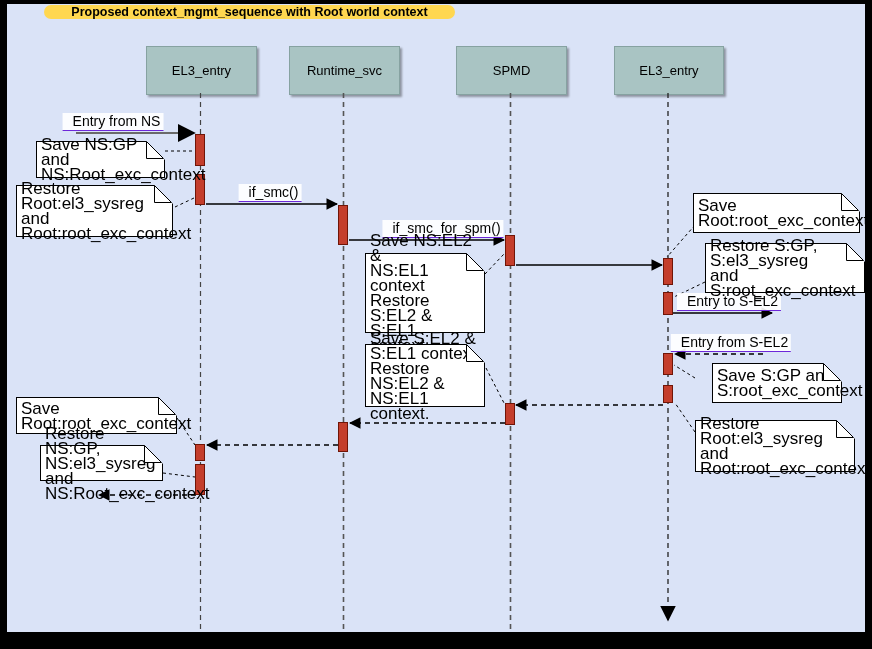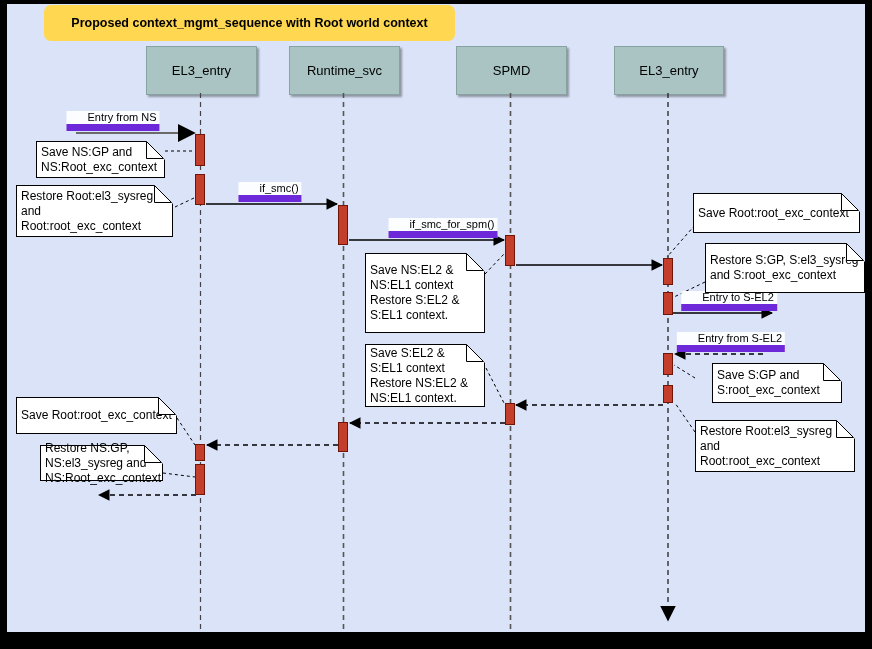--- a/index.html
+++ b/index.html
@@ -10,48 +10,48 @@
   }
   .frame{
     position:relative;width:872px;height:649px;background:#000000;overflow:hidden;
   }
   .canvas{
     position:absolute;left:7px;top:4px;width:858px;height:628px;
     background:#dae3f7;overflow:hidden;
   }
   .abs{position:absolute;}
   .title-banner{
-    left:37px;top:1px;width:411px;height:36px;
+    left:37px;top:1px;width:411px;height:14px;
     background:#ffd750;border-radius:7px;
     display:flex;align-items:center;justify-content:center;
     font-size:12.5px;font-weight:bold;color:#000;
   }
   .participant{
     top:42px;height:47px;width:109px;
     background:#a9c4c3;border:1px solid #86a2a1;
     box-shadow:2px 2px 2px rgba(0,0,0,0.35);
     display:flex;align-items:center;justify-content:center;
     font-size:13px;color:#000;
   }
   .activation{
     width:10px;background:#c43e2c;border:1px solid #701507;box-sizing:border-box;
   }
   .note{
     background:#ffffff;border:1px solid #000;
-    font-size:12px;line-height:15px;color:#000;
+    font-size:17px;line-height:15px;color:#000;
     padding:2px 4px;box-sizing:border-box;
     display:flex;flex-direction:column;justify-content:center;
     white-space:pre-line;
   }
   .fold{position:absolute;top:-1px;right:-1px;}
   .msg-label{
     position:absolute;transform:translate(-50%,-100%);
-    font-size:11px;color:#000;white-space:nowrap;
+    font-size:14px;color:#000;white-space:nowrap;
     background:rgba(255,255,255,0.9);
-    padding:0 3px 1px 21px;border-bottom:7px solid #6d28d9;
+    padding:0 3px 1px 10px;border-bottom:1px solid #6d28d9;
   }
   svg.overlay{position:absolute;left:0;top:0;}
 </style>
 </head>
 <body>
 
 <div class="frame">
  <div class="canvas">
 
   <div class="abs title-banner">Proposed context_mgmt_sequence with Root world context</div>

